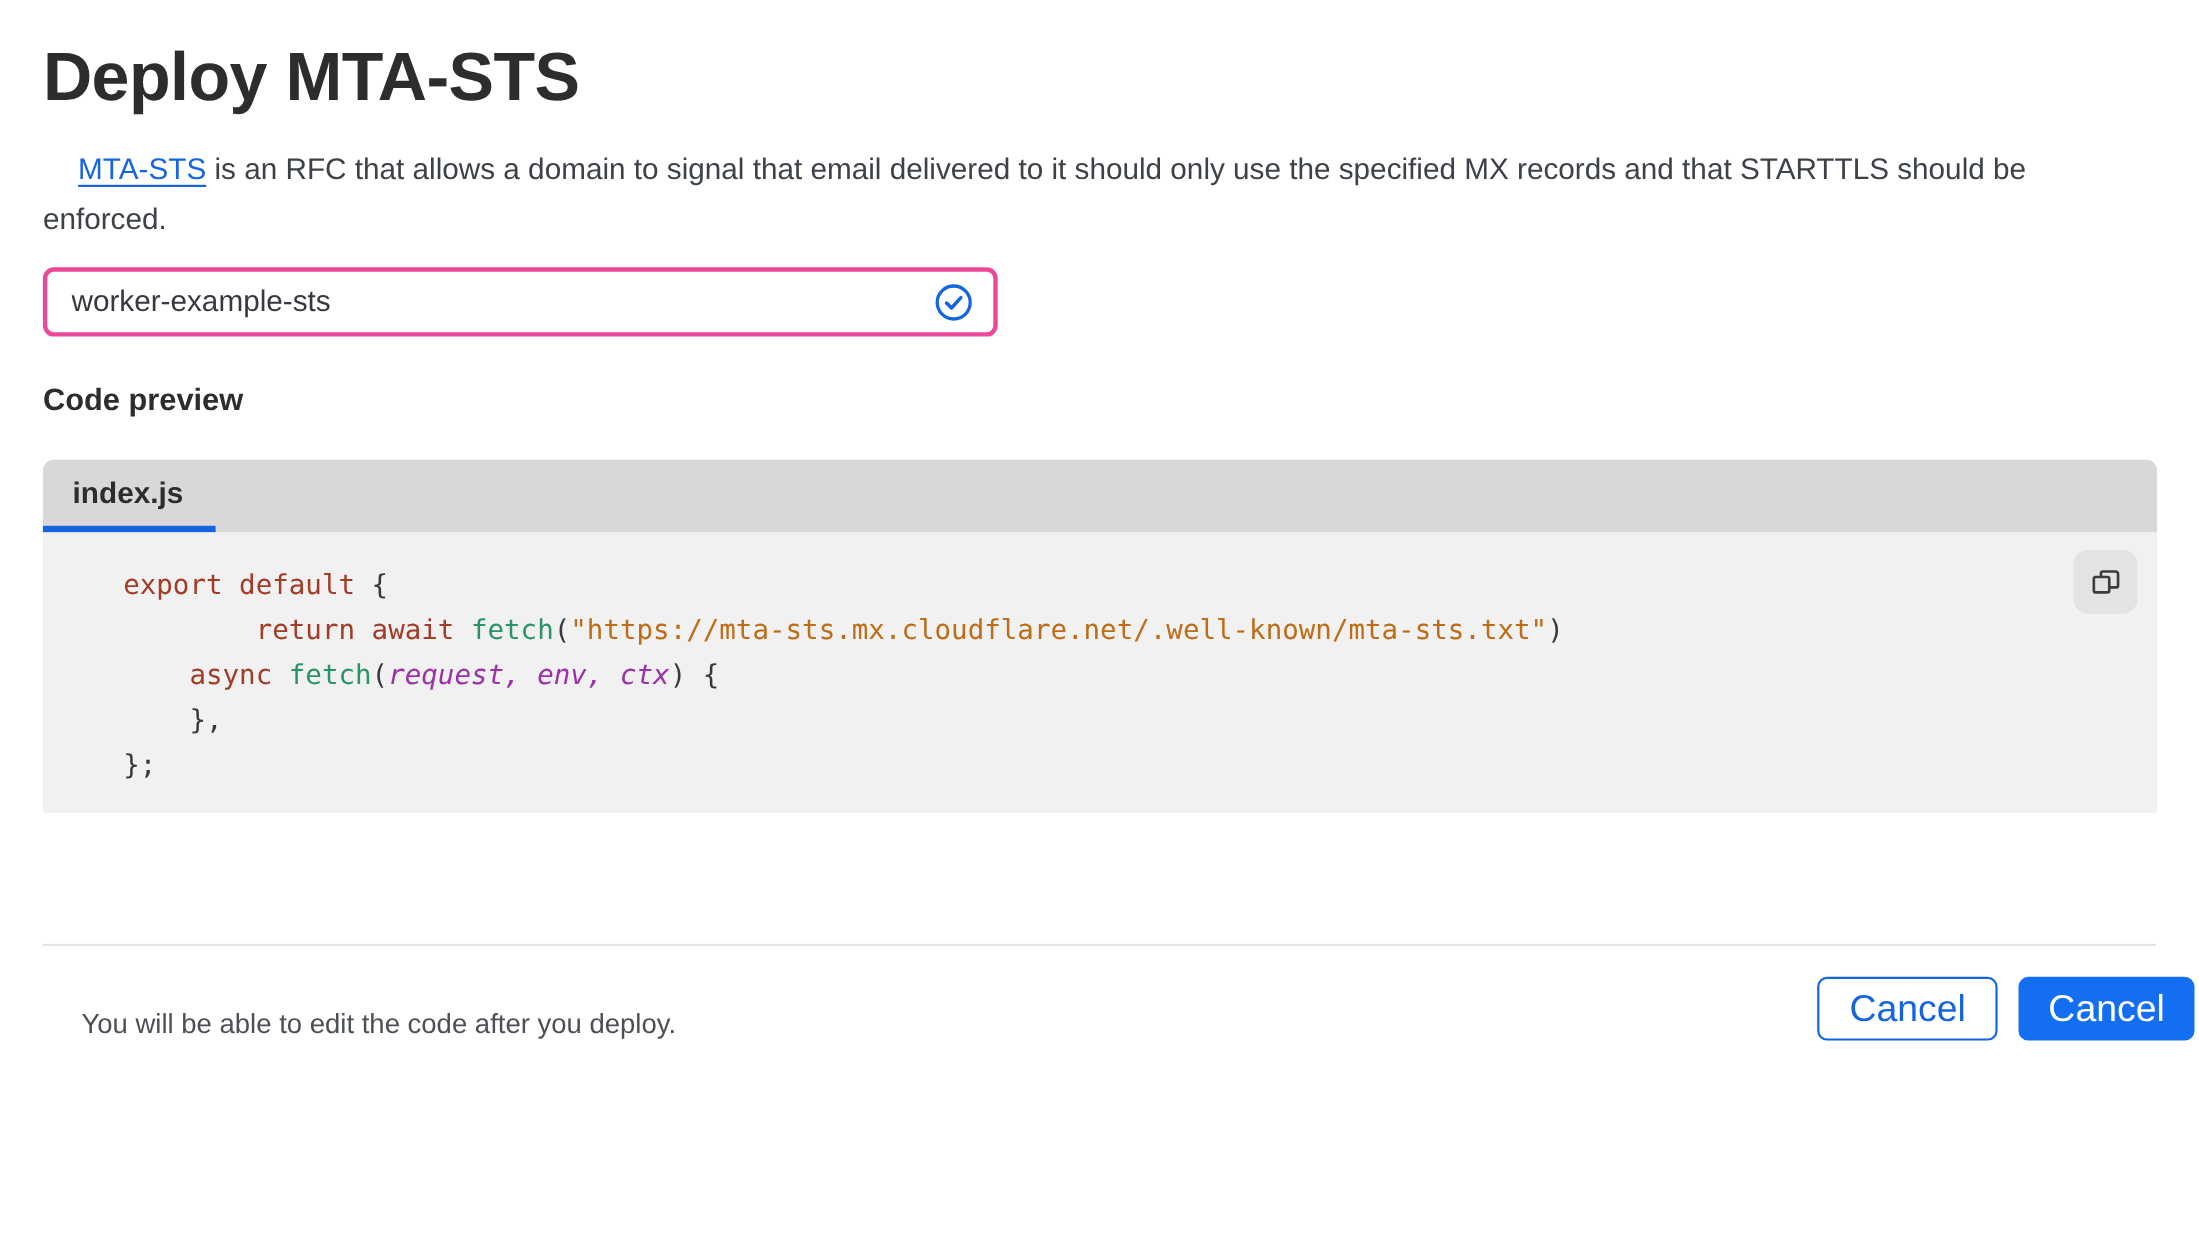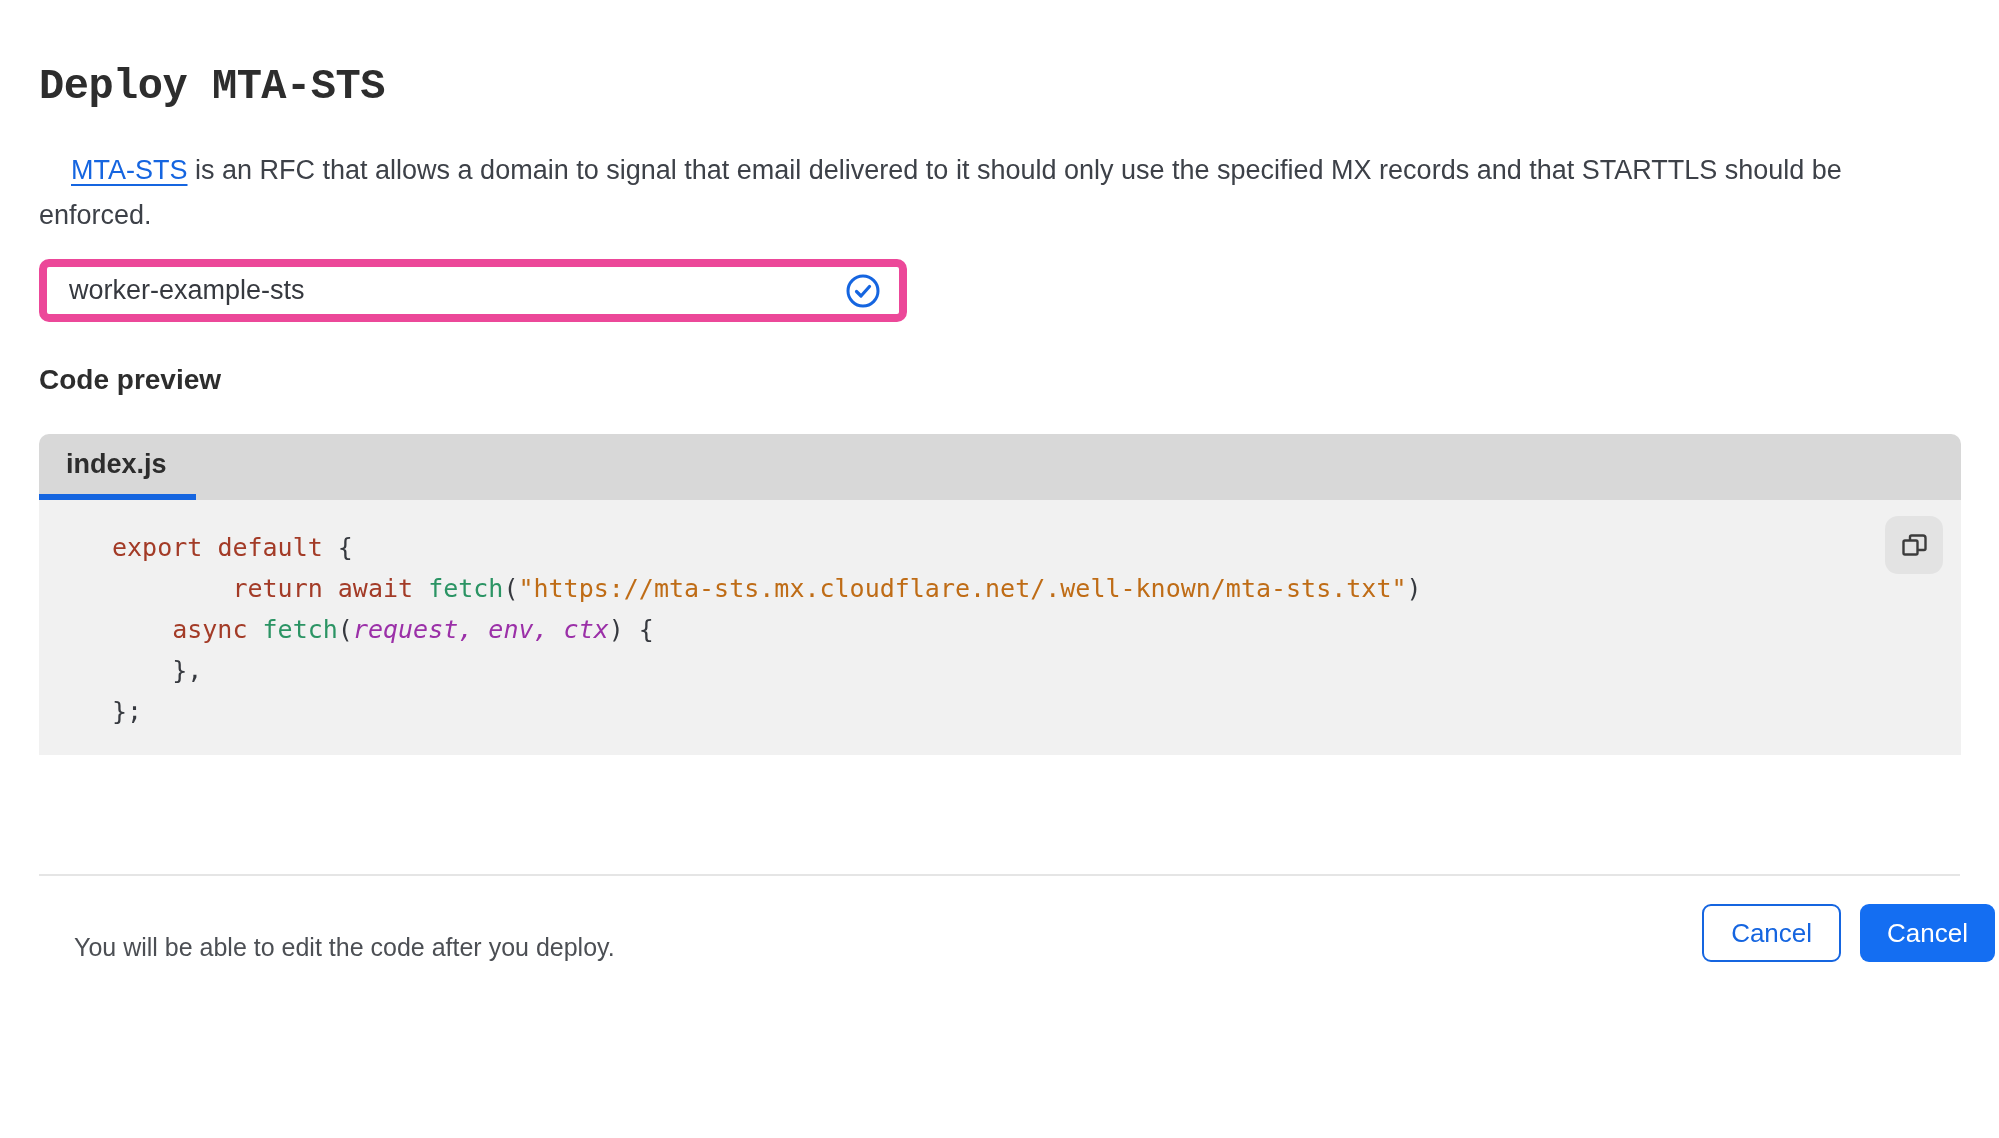--- a/index.html
+++ b/index.html
@@ -2,27 +2,26 @@
 <html style="--accent-blue: #1565E0; --deploy-blue: #146EF2; --code-text: #36393F; --code-keyword: #A33B27; --code-function: #2B9464; --code-param: #9B30A8; --code-string: #BF6C16;"><head>
 <meta charset="utf-8">
 <style>
   * { margin: 0; padding: 0; box-sizing: border-box; }
   html, body { width: 1999px; height: 1138px; background: #ffffff; overflow: hidden; }
   body { font-family: "Liberation Sans", sans-serif; color: #36393f; }
 
   .page { padding: 0 39px; width: 1999px; }
 
   .page-title {
-    margin-top: 58px;
-    font-size: 42px;
+    margin-top: 42px;
+    font-size: 62px;
     line-height: 58px;
     font-weight: 700;
     letter-spacing: -0.5px;
     color: #2d2d2d;
-    font-family: Liberation Mono, monospace;
   }
 
   .intro {
     margin-top: 32px;
     font-size: 27px;
     line-height: 45px;
     color: #3d4148;
     max-width: 1895px;
   }
   .intro a, .intro .link {
@@ -37,21 +36,21 @@
     margin-top: 66px;
     font-size: 28px;
     font-weight: 700;
     color: #2d2d2d;
   }
 
   .name-input-wrap {
     margin-top: 21px;
     width: 868px;
     height: 63px;
-    border: 8px solid #ec4899;
+    border: 4px solid #ec4899;
     border-radius: 10px;
     display: flex;
     align-items: center;
     padding: 0 18px 0 22px;
     background: #fff;
     gap: 20px;
   }
   .name-input {
     flex: 1;
     border: none;
@@ -135,21 +134,21 @@
     align-items: flex-end;
     justify-content: space-between;
     margin-left: 35px;
   }
   .footer-note { font-size: 25px; color: #4c4f54; }
   .footer-actions { display: flex; align-items: center; gap: 19px; }
   .btn {
     height: 58px;
     border-radius: 9px;
     font-family: "Liberation Sans", sans-serif;
-    font-size: 26px;
+    font-size: 34px;
     display: flex;
     align-items: center;
     justify-content: center;
     cursor: pointer;
   }
   .btn-cancel {
     padding: 0 27px;
     background: #ffffff;
     border: 2.5px solid var(--accent-blue);
     color: var(--accent-blue);

